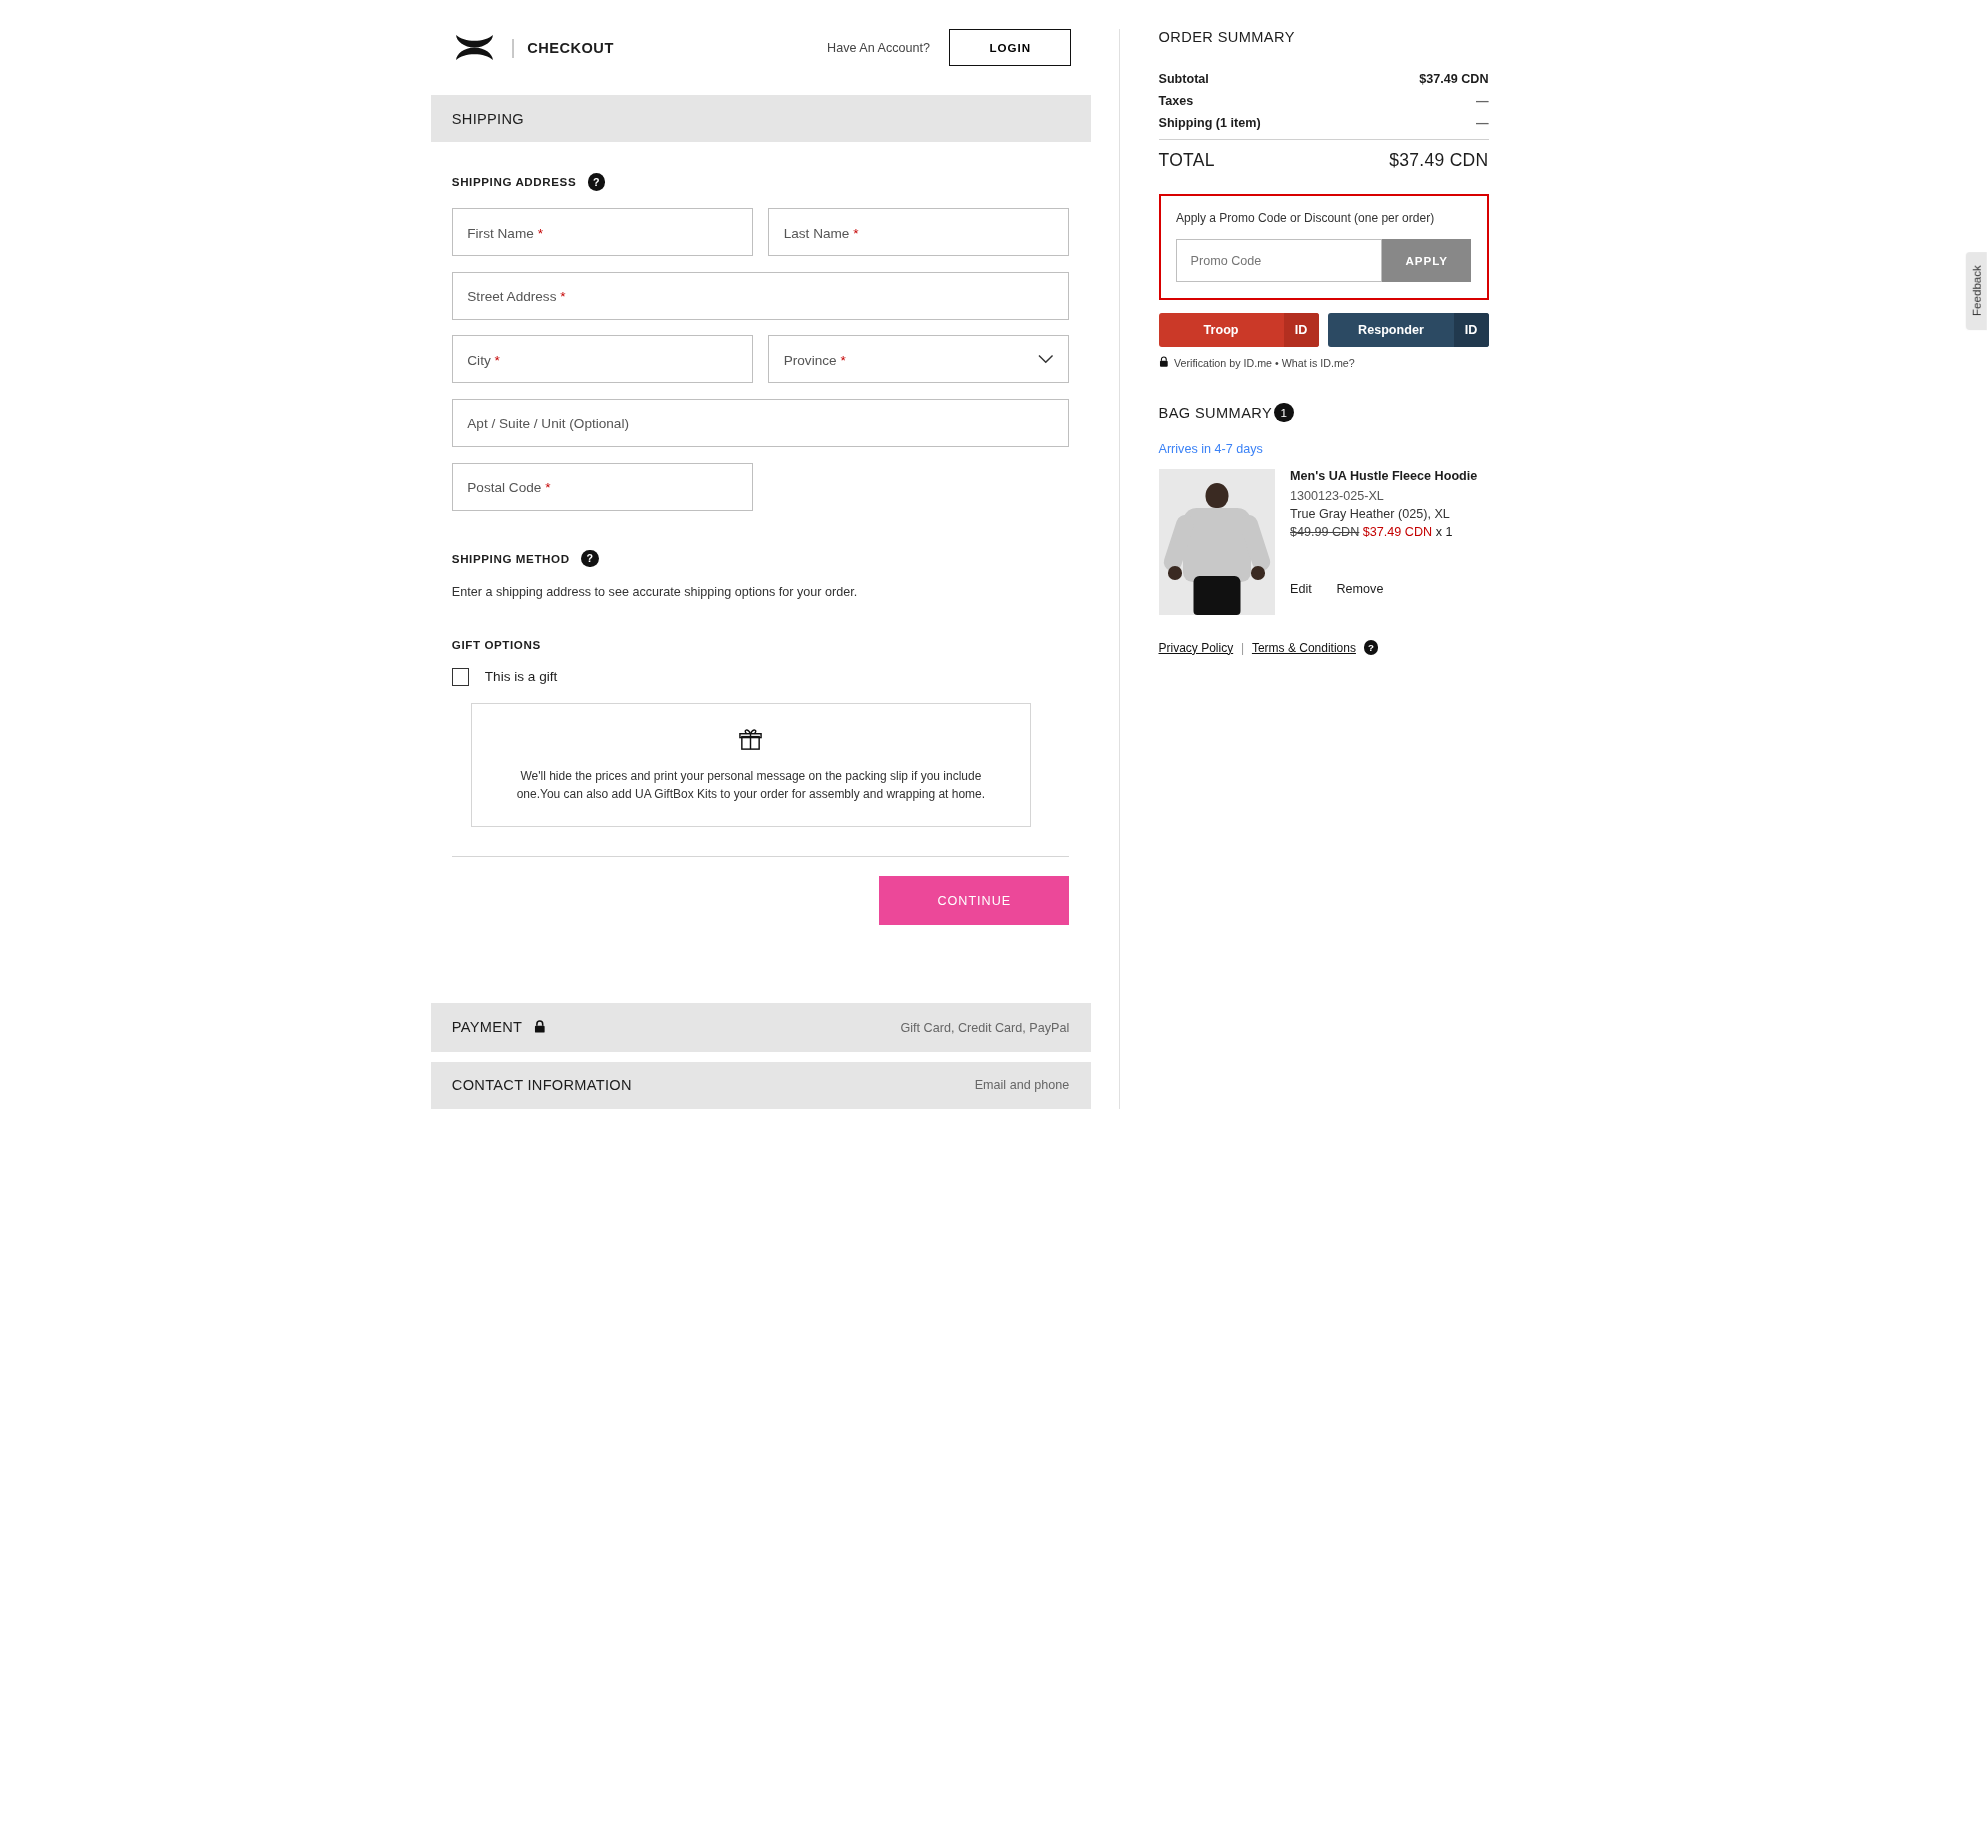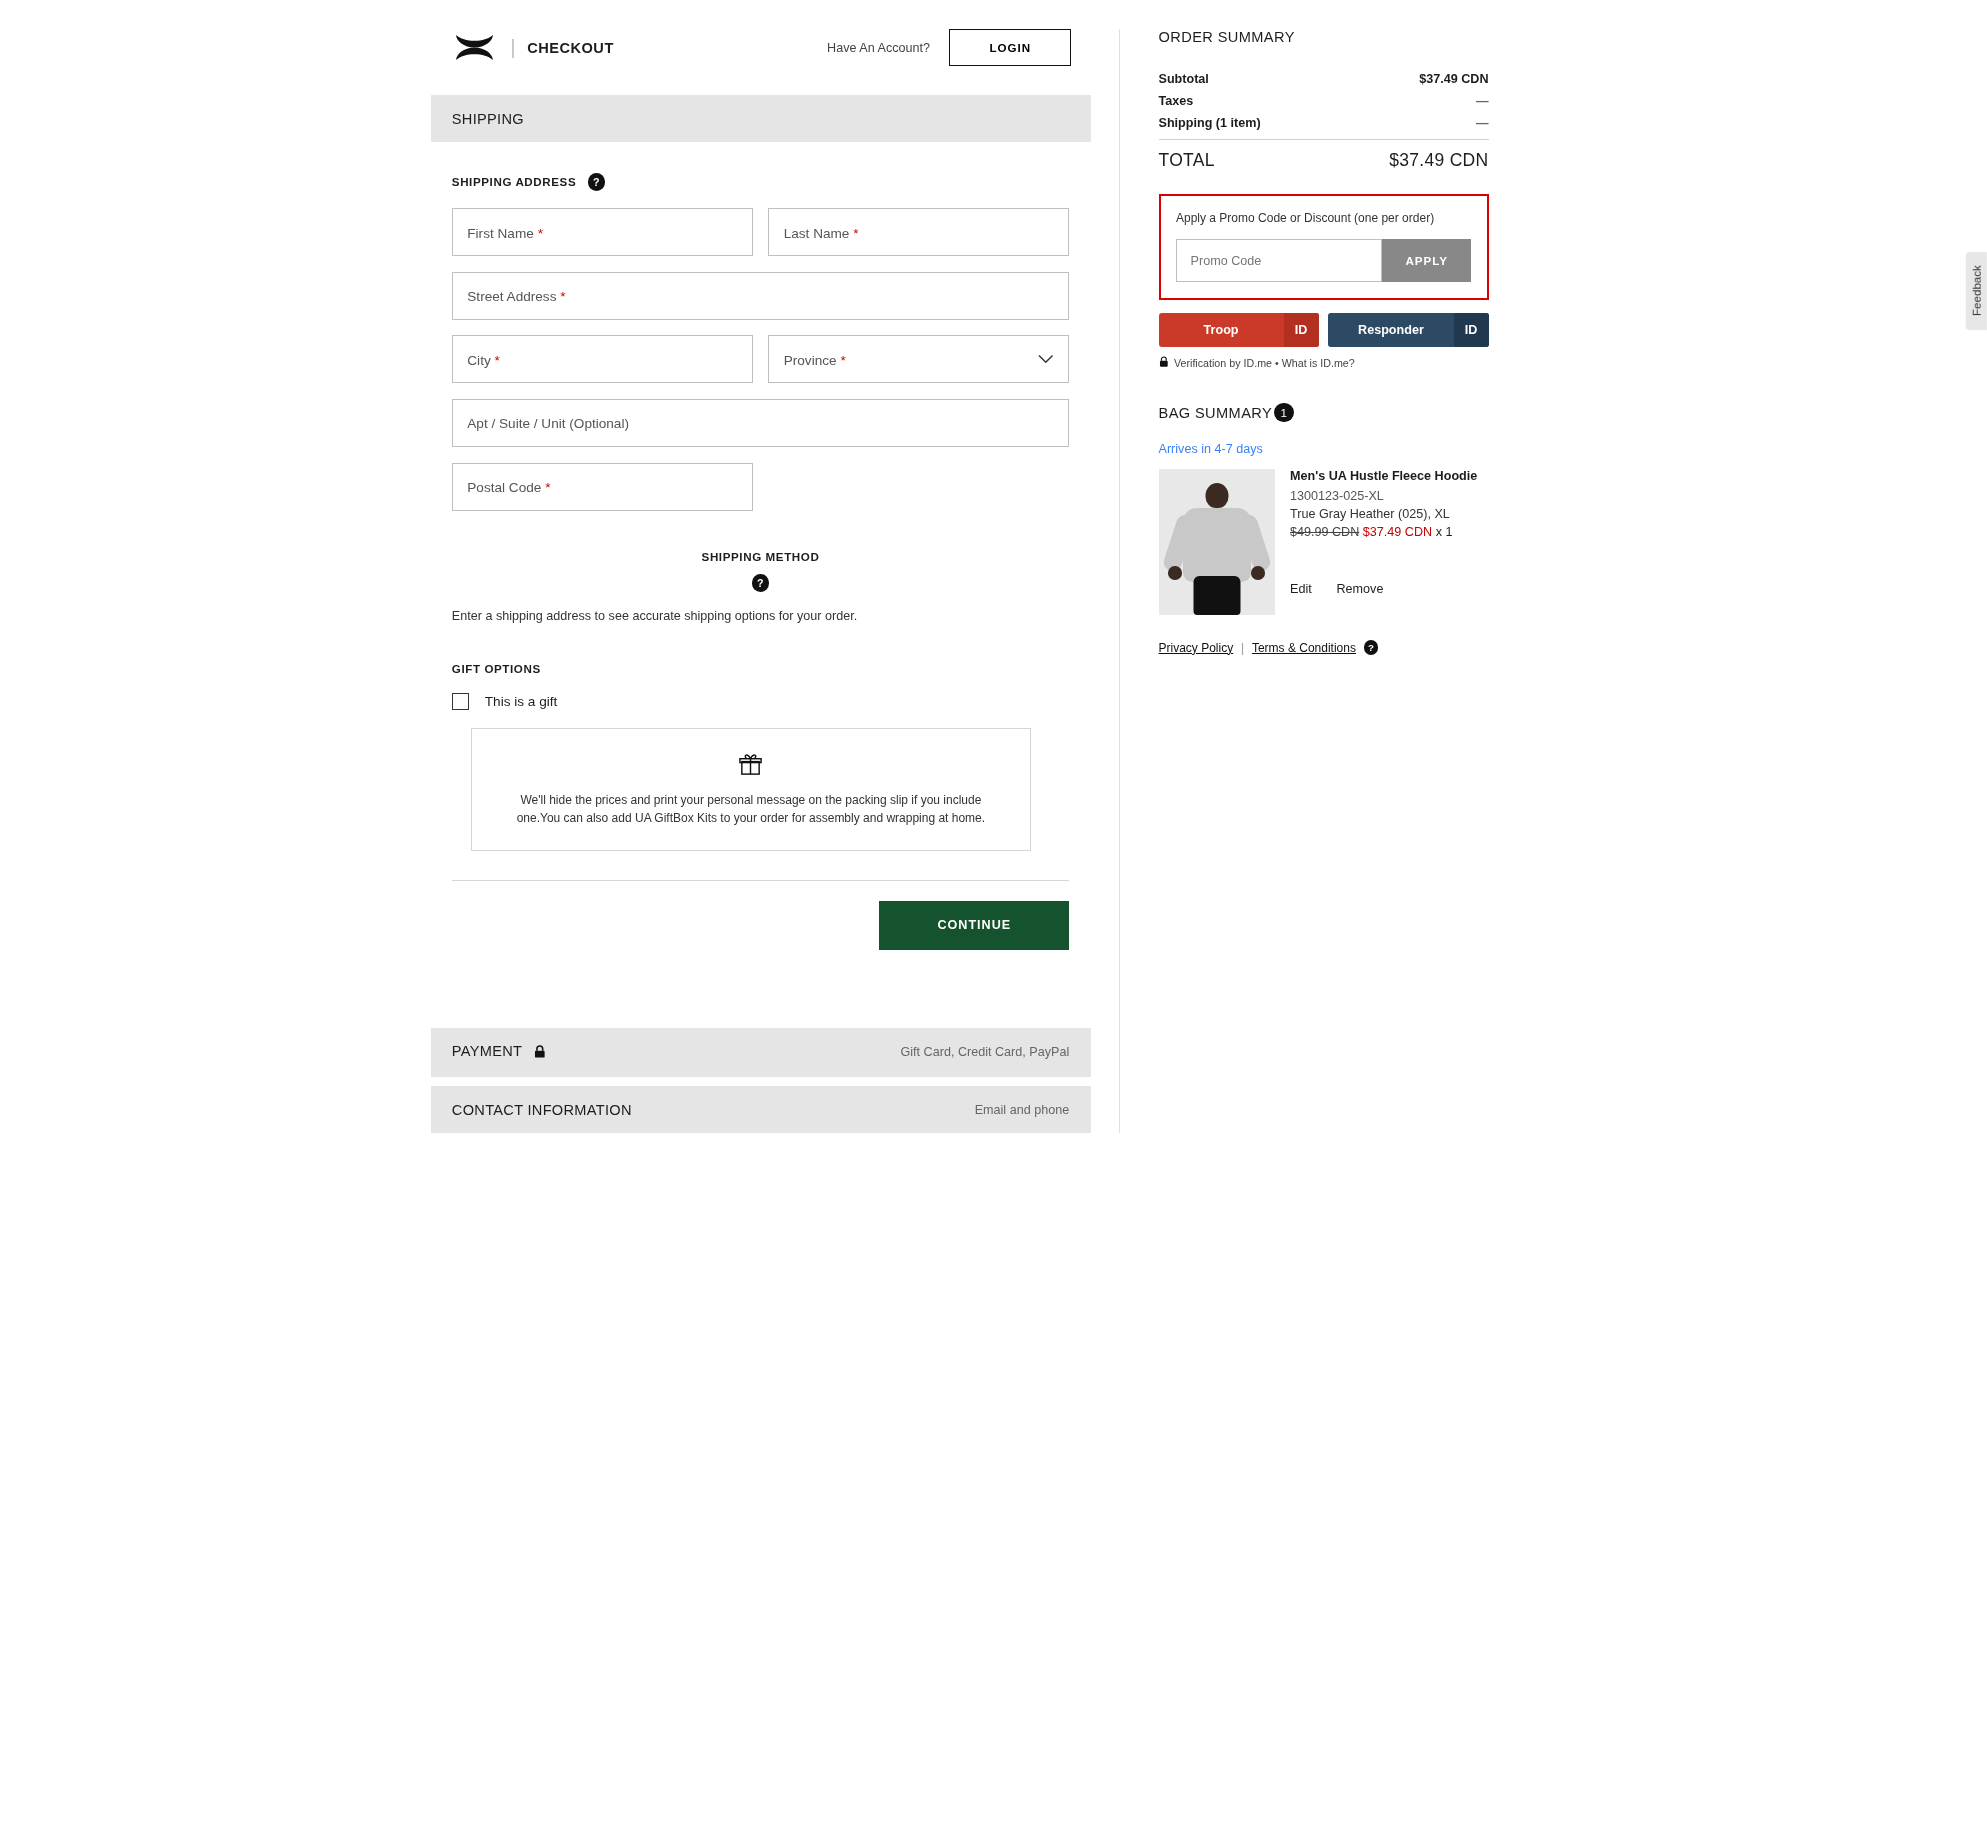--- a/index.html
+++ b/index.html
@@ -184,26 +184,26 @@
   .gift-panel .gift-text {
     font-size: 12px;
     color: #333;
     line-height: 1.5;
     margin-top: 11.6px;
   }
 
   .hr { border: 0; border-top: 1px solid #d5d5d5; margin: 3.9px 0 19.4px; }
 
   .continue-btn {
-    background: #14532d;
+    background: #ec4899;
     color: #fff;
     border: none;
     padding: 17.5px 58px;
     font-size: 12.6px;
-    font-weight: 700;
+    font-weight: 400;
     letter-spacing: 1px;
     float: right;
     cursor: pointer;
   }
   .clearfix::after { content:""; display:block; clear:both; }
 
   
   .os-title {
     font-size: 14.6px;
     letter-spacing: 0.4px;
@@ -428,21 +428,21 @@
         </div>
       </div>
 
       <div class="row">
         <div class="field half">
           <input class="input" style="">
           <span class="floating-label"><span>Postal Code</span><span class="req">*</span></span>
         </div>
       </div>
 
-      <div class="sub-heading" style="margin-top:39px;flex-direction:column;">
+      <div class="sub-heading" style="margin-top:39px;">
         <span>SHIPPING METHOD</span>
         <span class="help-dot">?</span>
       </div>
       <p class="ship-method-note">Enter a shipping address to see accurate shipping options for your order.</p>
 
       <div class="sub-heading" style="margin-top:39px;">GIFT OPTIONS</div>
 
       <label class="gift-check">
         <span class="checkbox"></span>
         <span>This is a gift</span>

